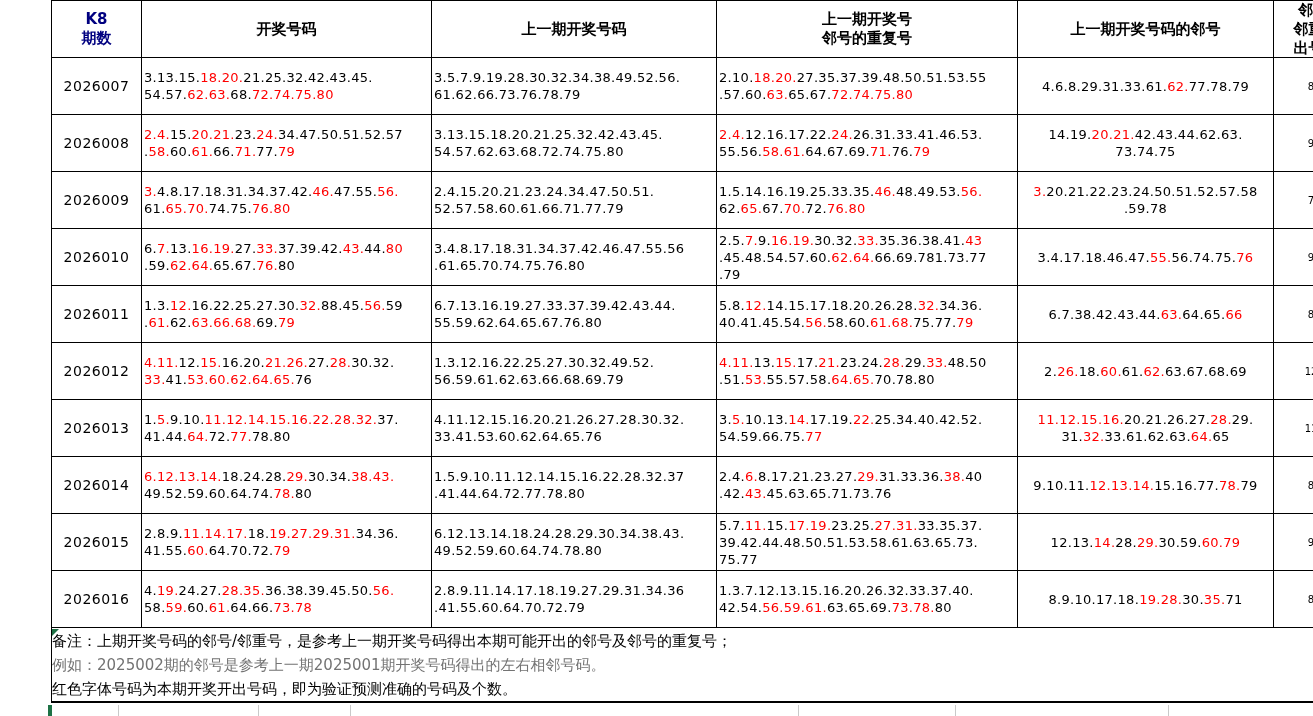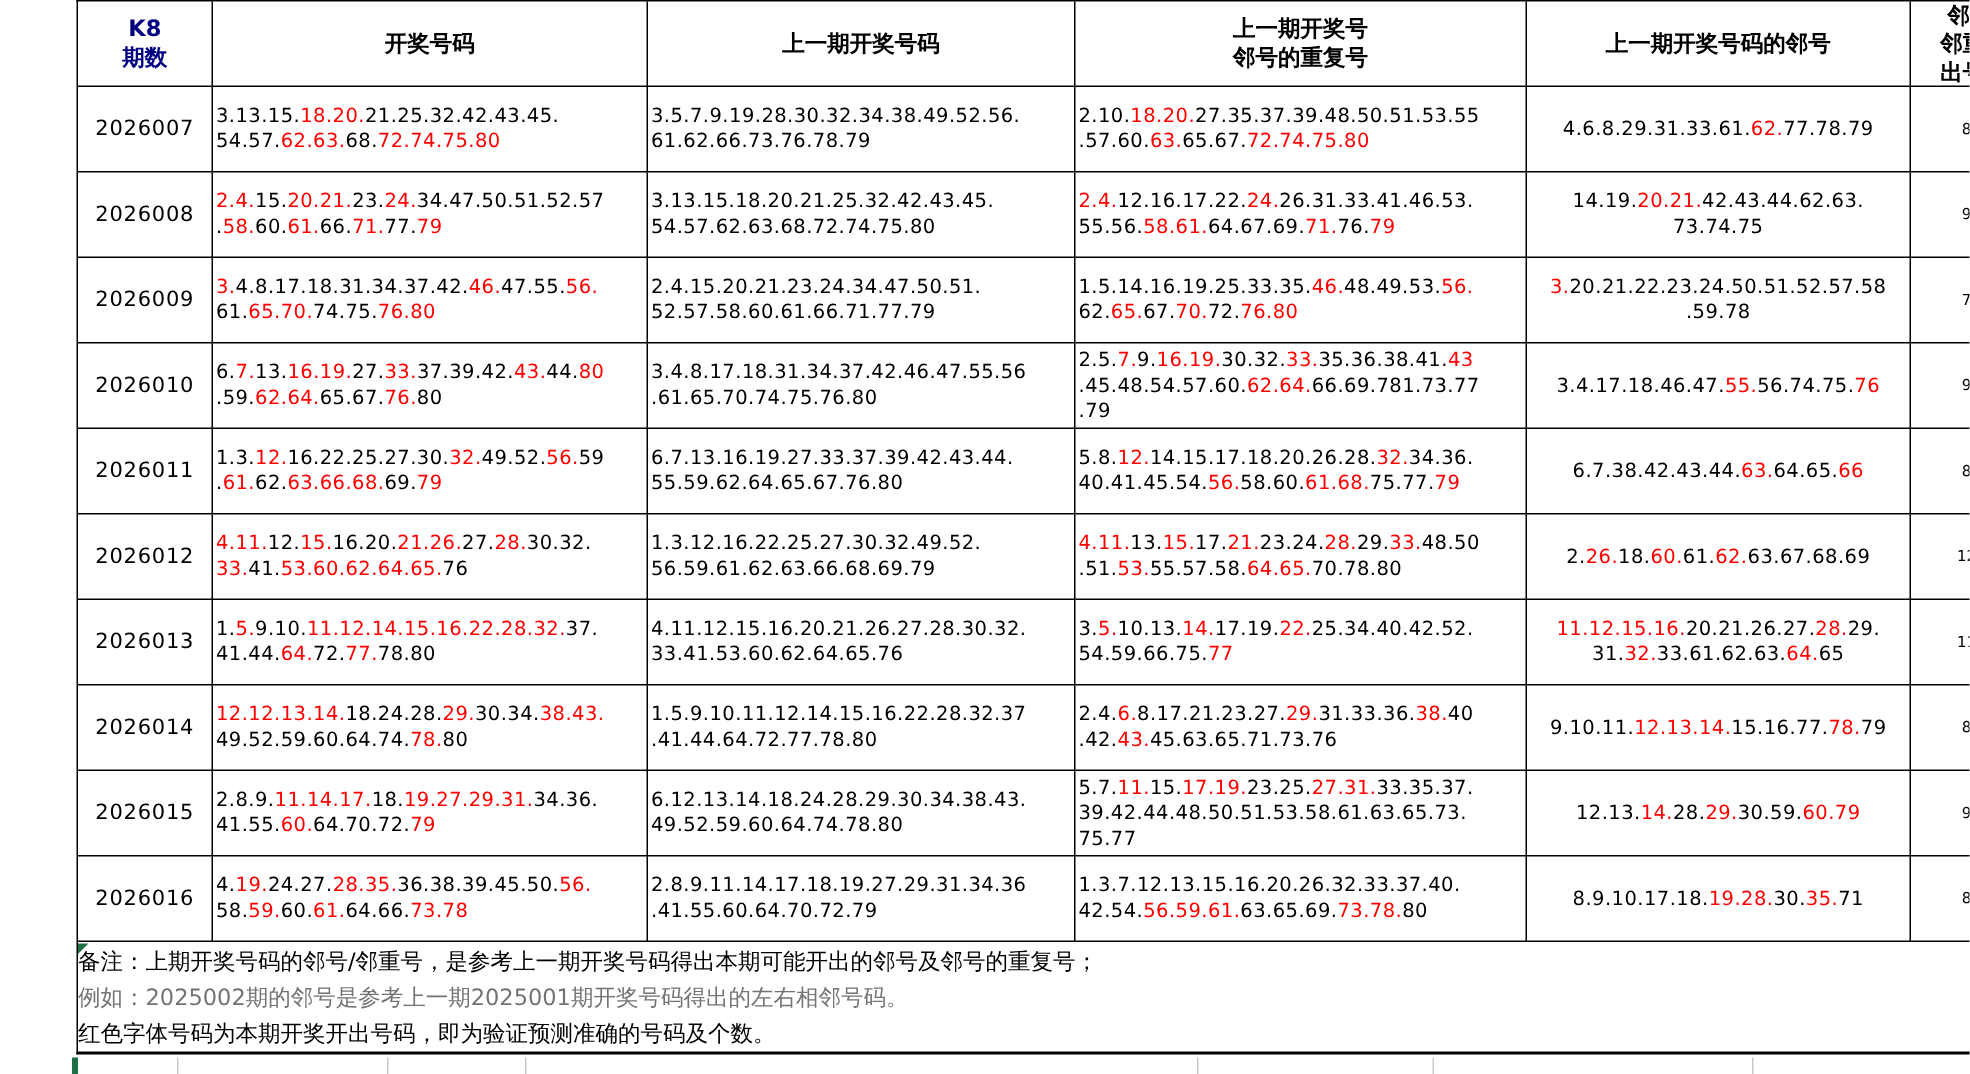--- a/index.html
+++ b/index.html
@@ -80,21 +80,21 @@
       <div class="cell c-left"><span class="txt"><span>6.</span><span class="red">7.</span><span>13.</span><span class="red">16.19.</span><span>27.</span><span class="red">33.</span><span>37.39.42.</span><span class="red">43.</span><span>44.</span><span class="red">80</span><span>
 .59.</span><span class="red">62.64.</span><span>65.67.</span><span class="red">76.</span><span>80</span></span></div>
       <div class="cell c-left"><span class="txt"><span>3.4.8.17.18.31.34.37.42.46.47.55.56
 .61.65.70.74.75.76.80</span></span></div>
       <div class="cell c-left"><span class="txt"><span>2.5.</span><span class="red">7.</span><span>9.</span><span class="red">16.19.</span><span>30.32.</span><span class="red">33.</span><span>35.36.38.41.</span><span class="red">43</span><span>
 .45.48.54.57.60.</span><span class="red">62.64.</span><span>66.69.781.73.77
 .79</span></span></div>
       <div class="cell c-center"><span class="txt"><span>3.4.17.18.46.47.</span><span class="red">55.</span><span>56.74.75.</span><span class="red">76</span></span></div>
       <div class="cell c-center c-count"><span class="txt"><span>9个</span></span></div>
       <div class="cell c-center c-period"><span class="txt"><span>2026011</span></span></div>
-      <div class="cell c-left"><span class="txt"><span>1.3.</span><span class="red">12.</span><span>16.22.25.27.30.</span><span class="red">32.</span><span>49.52.</span><span class="red">56.</span><span>59
+      <div class="cell c-left"><span class="txt"><span>1.3.</span><span class="red">12.</span><span>16.22.25.27.30.</span><span class="red">32.</span><span>88.45.</span><span class="red">56.</span><span>59
 .</span><span class="red">61.</span><span>62.</span><span class="red">63.66.68.</span><span>69.</span><span class="red">79</span></span></div>
       <div class="cell c-left"><span class="txt"><span>6.7.13.16.19.27.33.37.39.42.43.44.
 55.59.62.64.65.67.76.80</span></span></div>
       <div class="cell c-left"><span class="txt"><span>5.8.</span><span class="red">12.</span><span>14.15.17.18.20.26.28.</span><span class="red">32.</span><span>34.36.
 40.41.45.54.</span><span class="red">56.</span><span>58.60.</span><span class="red">61.68.</span><span>75.77.</span><span class="red">79</span></span></div>
       <div class="cell c-center"><span class="txt"><span>6.7.38.42.43.44.</span><span class="red">63.</span><span>64.65.</span><span class="red">66</span></span></div>
       <div class="cell c-center c-count"><span class="txt"><span>8个</span></span></div>
       <div class="cell c-center c-period"><span class="txt"><span>2026012</span></span></div>
       <div class="cell c-left"><span class="txt"><span class="red">4.11.</span><span>12.</span><span class="red">15.</span><span>16.20.</span><span class="red">21.26.</span><span>27.</span><span class="red">28.</span><span>30.32.
 </span><span class="red">33.</span><span>41.</span><span class="red">53.60.62.64.65.</span><span>76</span></span></div>
@@ -108,21 +108,21 @@
       <div class="cell c-left"><span class="txt"><span>1.</span><span class="red">5.</span><span>9.10.</span><span class="red">11.12.14.15.16.22.28.32.</span><span>37.
 41.44.</span><span class="red">64.</span><span>72.</span><span class="red">77.</span><span>78.80</span></span></div>
       <div class="cell c-left"><span class="txt"><span>4.11.12.15.16.20.21.26.27.28.30.32.
 33.41.53.60.62.64.65.76</span></span></div>
       <div class="cell c-left"><span class="txt"><span>3.</span><span class="red">5.</span><span>10.13.</span><span class="red">14.</span><span>17.19.</span><span class="red">22.</span><span>25.34.40.42.52.
 54.59.66.75.</span><span class="red">77</span></span></div>
       <div class="cell c-center"><span class="txt"><span class="red">11.12.15.16.</span><span>20.21.26.27.</span><span class="red">28.</span><span>29.
 31.</span><span class="red">32.</span><span>33.61.62.63.</span><span class="red">64.</span><span>65</span></span></div>
       <div class="cell c-center c-count"><span class="txt"><span>11个</span></span></div>
       <div class="cell c-center c-period"><span class="txt"><span>2026014</span></span></div>
-      <div class="cell c-left"><span class="txt"><span class="red">12.12.13.14.</span><span>18.24.28.</span><span class="red">29.</span><span>30.34.</span><span class="red">38.43.</span><span>
+      <div class="cell c-left"><span class="txt"><span class="red">6.12.13.14.</span><span>18.24.28.</span><span class="red">29.</span><span>30.34.</span><span class="red">38.43.</span><span>
 49.52.59.60.64.74.</span><span class="red">78.</span><span>80</span></span></div>
       <div class="cell c-left"><span class="txt"><span>1.5.9.10.11.12.14.15.16.22.28.32.37
 .41.44.64.72.77.78.80</span></span></div>
       <div class="cell c-left"><span class="txt"><span>2.4.</span><span class="red">6.</span><span>8.17.21.23.27.</span><span class="red">29.</span><span>31.33.36.</span><span class="red">38.</span><span>40
 .42.</span><span class="red">43.</span><span>45.63.65.71.73.76</span></span></div>
       <div class="cell c-center"><span class="txt"><span>9.10.11.</span><span class="red">12.13.14.</span><span>15.16.77.</span><span class="red">78.</span><span>79</span></span></div>
       <div class="cell c-center c-count"><span class="txt"><span>8个</span></span></div>
       <div class="cell c-center c-period"><span class="txt"><span>2026015</span></span></div>
       <div class="cell c-left"><span class="txt"><span>2.8.9.</span><span class="red">11.14.17.</span><span>18.</span><span class="red">19.27.29.31.</span><span>34.36.
 41.55.</span><span class="red">60.</span><span>64.70.72.</span><span class="red">79</span></span></div>

